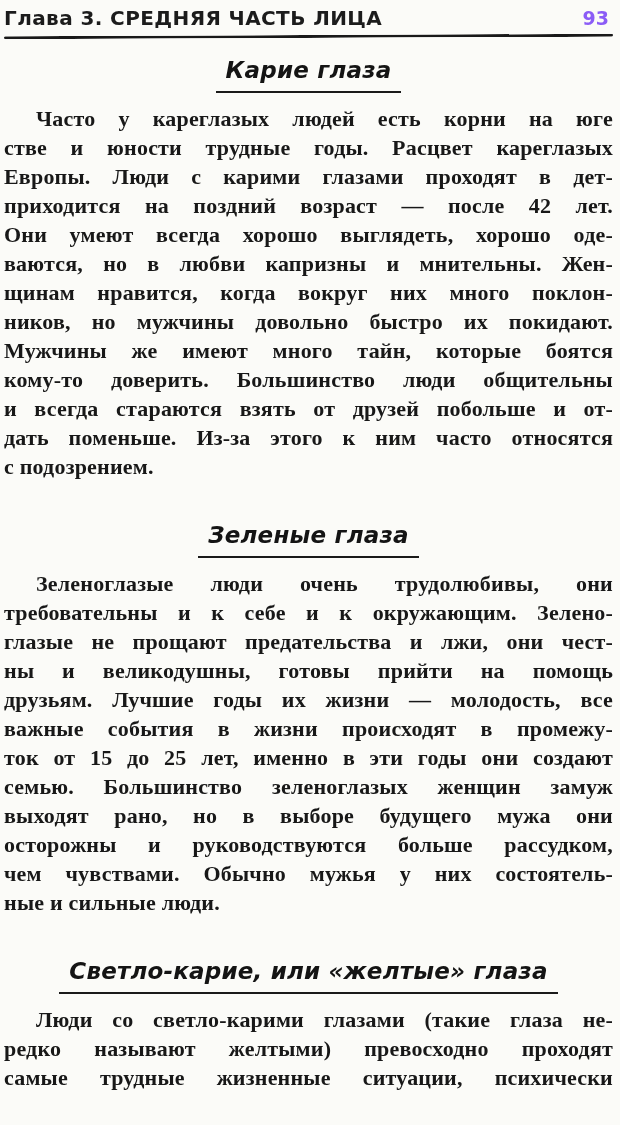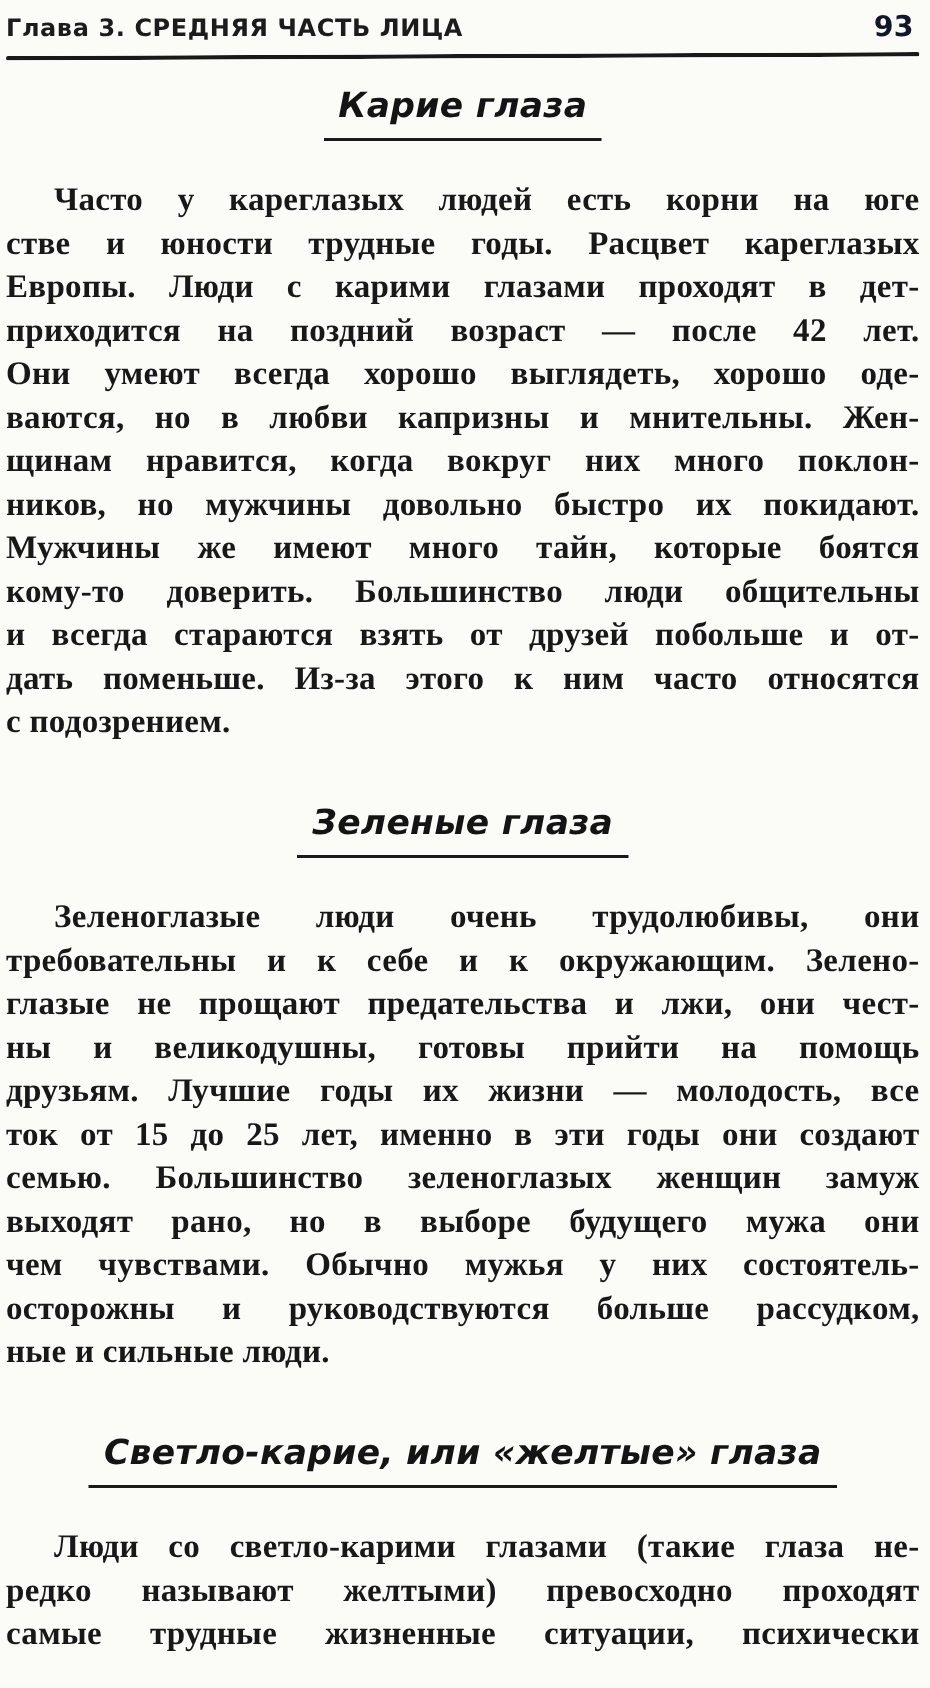--- a/index.html
+++ b/index.html
@@ -19,29 +19,29 @@
   }
   
   .running-header {
     display: flex;
     justify-content: space-between;
     align-items: baseline;
     font-family: "DejaVu Sans", sans-serif;
     line-height: 20px;
   }
   .chapter-title {
-    font-size: 16px;
+    font-size: 20px;
     font-weight: 600;
     letter-spacing: 0.4px;
     color: #1c1c1c;
   }
   .page-number {
     font-size: 19px;
     font-weight: bold;
-    color: #0f172a;
+    color: #8b5cf6;
     padding-right: 4px;
   }
   .header-rule {
     height: 0;
     border-top: 3px solid #191919;
     border-radius: 2px;
     margin-top: 7px;
     transform: rotate(-0.25deg);
   }
   
@@ -53,21 +53,21 @@
     font-family: "DejaVu Sans", sans-serif;
     font-style: italic;
     font-weight: 600;
     font-size: 23px;
     line-height: 28px;
     letter-spacing: 0.2px;
     color: #141414;
     padding: 0 10px 7px 10px;
     border-bottom: 2.5px solid #1a1a1a;
   }
-  .para { margin-top: 24px; }
+  .para { margin-top: 11px; }
   .para-line {
     font-family: "Liberation Serif", "DejaVu Serif", serif;
     font-weight: bold;
     font-size: 22px;
     line-height: 29px;
     color: #181818;
     text-align: justify;
     text-align-last: justify;
     letter-spacing: 0.2px;
     white-space: normal;
@@ -110,25 +110,26 @@
   <section class="section">
     <div class="heading-wrap">
       <span class="section-heading">Зеленые глаза</span>
     </div>
     <div class="para">
           <div class="para-line first-line">Зеленоглазые люди очень трудолюбивы, они</div>
           <div class="para-line">требовательны и к себе и к окружающим. Зелено-</div>
           <div class="para-line">глазые не прощают предательства и лжи, они чест-</div>
           <div class="para-line">ны и великодушны, готовы прийти на помощь</div>
           <div class="para-line">друзьям. Лучшие годы их жизни — молодость, все</div>
+          <div class="para-line">важные события в жизни происходят в промежу-</div>
           <div class="para-line">ток от 15 до 25 лет, именно в эти годы они создают</div>
           <div class="para-line">семью. Большинство зеленоглазых женщин замуж</div>
           <div class="para-line">выходят рано, но в выборе будущего мужа они</div>
+          <div class="para-line">осторожны и руководствуются больше рассудком,</div>
           <div class="para-line">чем чувствами. Обычно мужья у них состоятель-</div>
-          <div class="para-line">осторожны и руководствуются больше рассудком,</div>
           <div class="para-line no-stretch">ные и сильные люди.</div>
         </div>
   </section>
 
   <section class="section">
     <div class="heading-wrap">
       <span class="section-heading">Светло-карие, или «желтые» глаза</span>
     </div>
     <div class="para">
           <div class="para-line first-line">Люди со светло-карими глазами (такие глаза не-</div>

